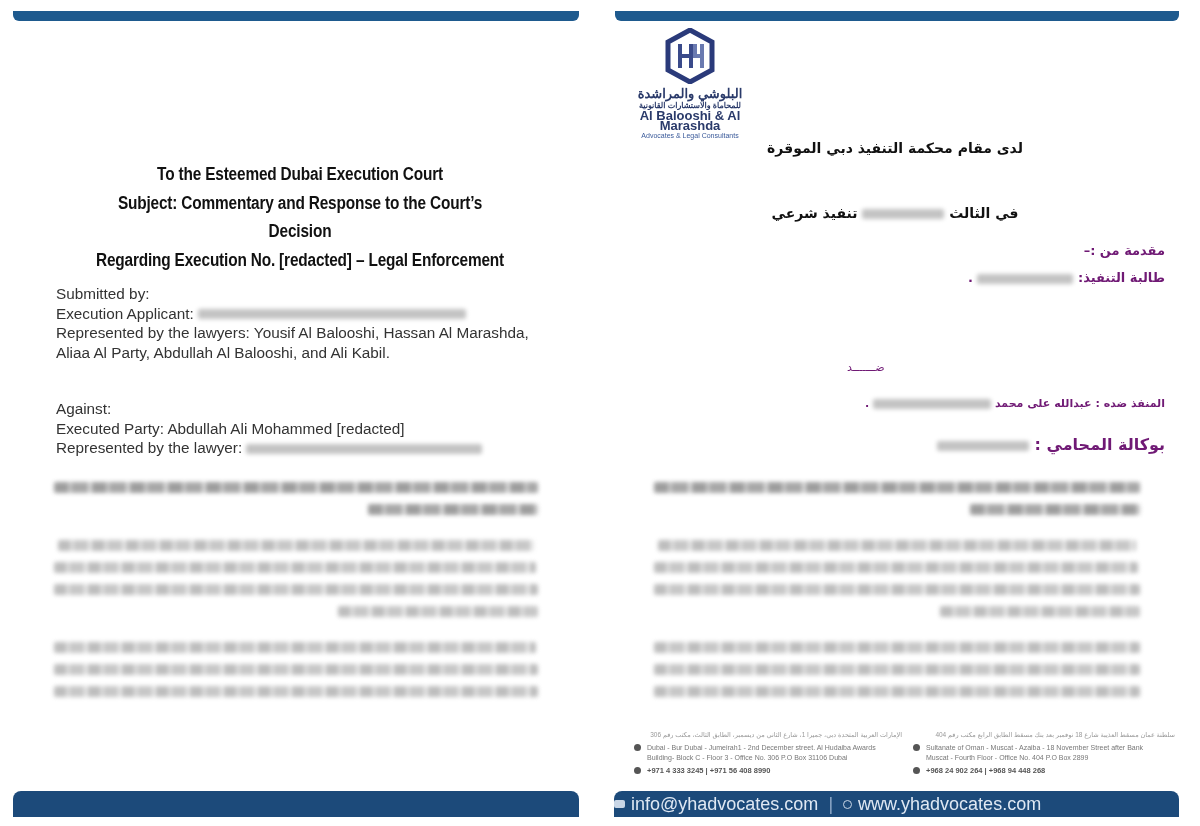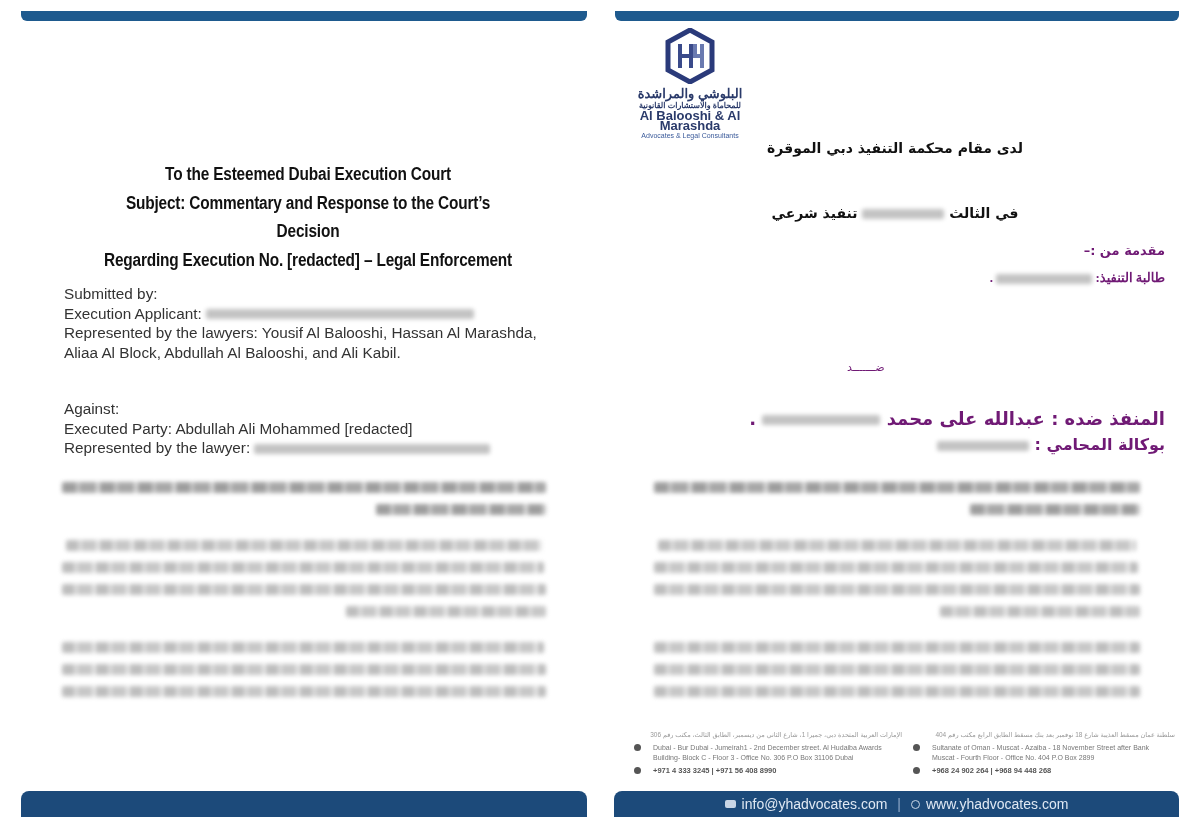--- a/index.html
+++ b/index.html
@@ -1,37 +1,37 @@
 <!DOCTYPE html>
 <html><head>
 <meta charset="utf-8">
 <style>
   * { box-sizing: border-box; margin: 0; padding: 0; }
   html, body { width: 1200px; height: 826px; background: #ffffff; overflow: hidden; }
   body { position: relative; font-family: "Liberation Sans", sans-serif; color: #222; }
 
   .page { position: absolute; top: 0; height: 826px; background: #fff; }
-  .page-left { left: 8px; width: 600px; }
+  .page-left { left: 0; width: 600px; }
   .page-right { left: 600px; width: 600px; }
 
   .bar-top {
     position: absolute; top: 11px; height: 10px;
     background: #1e5a8e;
     border-radius: 0 0 6px 6px;
   }
   .page-left .bar-top { left: 13px; width: 566px; }
   .page-right .bar-top { left: 15px; width: 564px; }
 
   .bar-bottom {
     position: absolute; top: 791px; height: 26px;
     background: #1c4a7a;
     border-radius: 8px 8px 0 0;
   }
   .page-left .bar-bottom { left: 13px; width: 566px; }
-  .page-right .bar-bottom { left: 14px; width: 565px; display: flex; align-items: center; justify-content: center; gap: 10px; color: #dfe8f3; font-size: 14px; }
+  .page-right .bar-bottom { left: 14px; width: 565px; display: flex; align-items: center; gap: 10px; color: #dfe8f3; font-size: 18px; }
   .bar-bottom .contact { display: flex; align-items: center; gap: 6px; }
   .bar-bottom .sep { color: #8fa9c8; }
   .env-icon { width: 11px; height: 8px; background: #c9d6e6; border-radius: 2px; display: inline-block; }
   .globe-icon { width: 9px; height: 9px; border: 1.5px solid #c9d6e6; border-radius: 50%; display: inline-block; }
 
   
   .title-block { position: absolute; top: 160px; left: 60px; width: 480px; text-align: center; }
   .title-block .t {
     font-family: "Liberation Sans", sans-serif; font-weight: bold;
     font-size: 17.5px; line-height: 28.5px; color: #111; letter-spacing: -0.2px;
@@ -62,21 +62,21 @@
   .logo .ar { font-size: 13px; font-weight: bold; color: #2a3a6a; line-height: 15px; margin-top: 2px; direction: rtl; }
   .logo .ar-sub { font-size: 8px; font-weight: bold; color: #2a3a6a; line-height: 10px; direction: rtl; }
   .logo .en { font-size: 13px; font-weight: bold; color: #2a3a6a; line-height: 10px; }
   .logo .en-sub { font-size: 7px; color: #3a5a9a; line-height: 9px; }
 
   .ar-heading { position: absolute; left: 130px; width: 330px; text-align: center; direction: rtl; font-weight: bold; font-size: 14px; color: #111; font-family: "DejaVu Sans", sans-serif; }
   .ar-line { position: absolute; direction: rtl; font-family: "DejaVu Sans", sans-serif; font-weight: bold; color: #701a75; white-space: nowrap; }
 
   .footer-info { position: absolute; top: 730px; font-size: 7px; color: #777; line-height: 10px; }
   .footer-info .arline { direction: rtl; color: #999; font-size: 6.5px; }
-  .footer-info .row { display: flex; gap: 12px; align-items: flex-start; margin-top: 3px; }
+  .footer-info .row { display: flex; gap: 6px; align-items: flex-start; margin-top: 3px; }
   .footer-info .dot { width: 7px; height: 7px; border-radius: 50%; background: #555; flex-shrink: 0; margin-top: 1px; }
   .footer-info .phones { color: #555; font-weight: bold; font-size: 7.5px; }
 </style>
 </head>
 <body>
 
 <div class="page page-left">
   <div class="bar-top"></div>
 
   <div class="title-block">
@@ -85,21 +85,21 @@
     <div class="t">Regarding Execution No. [redacted] – Legal Enforcement</div>
   </div>
 
   <div class="para-block" style="top:276px;">
     <div class="line">Submitted by:</div>
     <div class="line">
       <span>Execution Applicant:</span>
       <span class="blur-inline" style="width:268px;"></span>
     </div>
     <div class="line">Represented by the lawyers: Yousif Al Balooshi, Hassan Al Marashda,</div>
-    <div class="line">Aliaa Al Block, Abdullah Al Balooshi, and Ali Kabil.</div>
+    <div class="line">Aliaa Al Party, Abdullah Al Balooshi, and Ali Kabil.</div>
   </div>
 
   <div class="para-block" style="top:391px;">
     <div class="line">Against:</div>
     <div class="line">Executed Party: Abdullah Ali Mohammed [redacted]</div>
     <div class="line">
       <span>Represented by the lawyer:</span>
       <span class="blur-inline" style="width:236px;"></span>
     </div>
   </div>
@@ -137,29 +137,29 @@
   </div>
 
   <div class="ar-heading" style="top:140px;">لدى مقام محكمة التنفيذ دبي الموقرة</div>
   <div class="ar-heading" style="top:205px;">
     <span>في الثالث</span>
     <span class="blur-inline" style="width:82px;"></span>
     <span>تنفيذ شرعي</span>
   </div>
 
   <div class="ar-line" style="top:243px; right:35px; font-size:13px;">مقدمة من :–</div>
-  <div class="ar-line" style="top:270px; right:35px; font-size:13px;font-family:Liberation Serif, serif;">
+  <div class="ar-line" style="top:270px; right:35px; font-size:13px;">
     <span>طالبة التنفيذ:</span>
     <span class="blur-inline" style="width:96px;"></span>
     <span>.</span>
   </div>
 
   <div class="ar-line" style="top:361px; left:247px; font-size:11px; font-weight:normal;">ضـــــــد</div>
 
-  <div class="ar-line" style="top:408px; right:35px; font-size:18px;">
+  <div class="ar-line" style="top:397px; right:35px; font-size:11px;">
     <span>المنفذ ضده :  عبدالله على محمد</span>
     <span class="blur-inline" style="width:118px;"></span>
     <span>.</span>
   </div>
   <div class="ar-line" style="top:435px; right:35px; font-size:16px;">
     <span>بوكالة المحامي :</span>
     <span class="blur-inline" style="width:92px;"></span>
   </div>
 
   <div class="blur-text-block" style="top:482px; left:54px; width:486px;">

